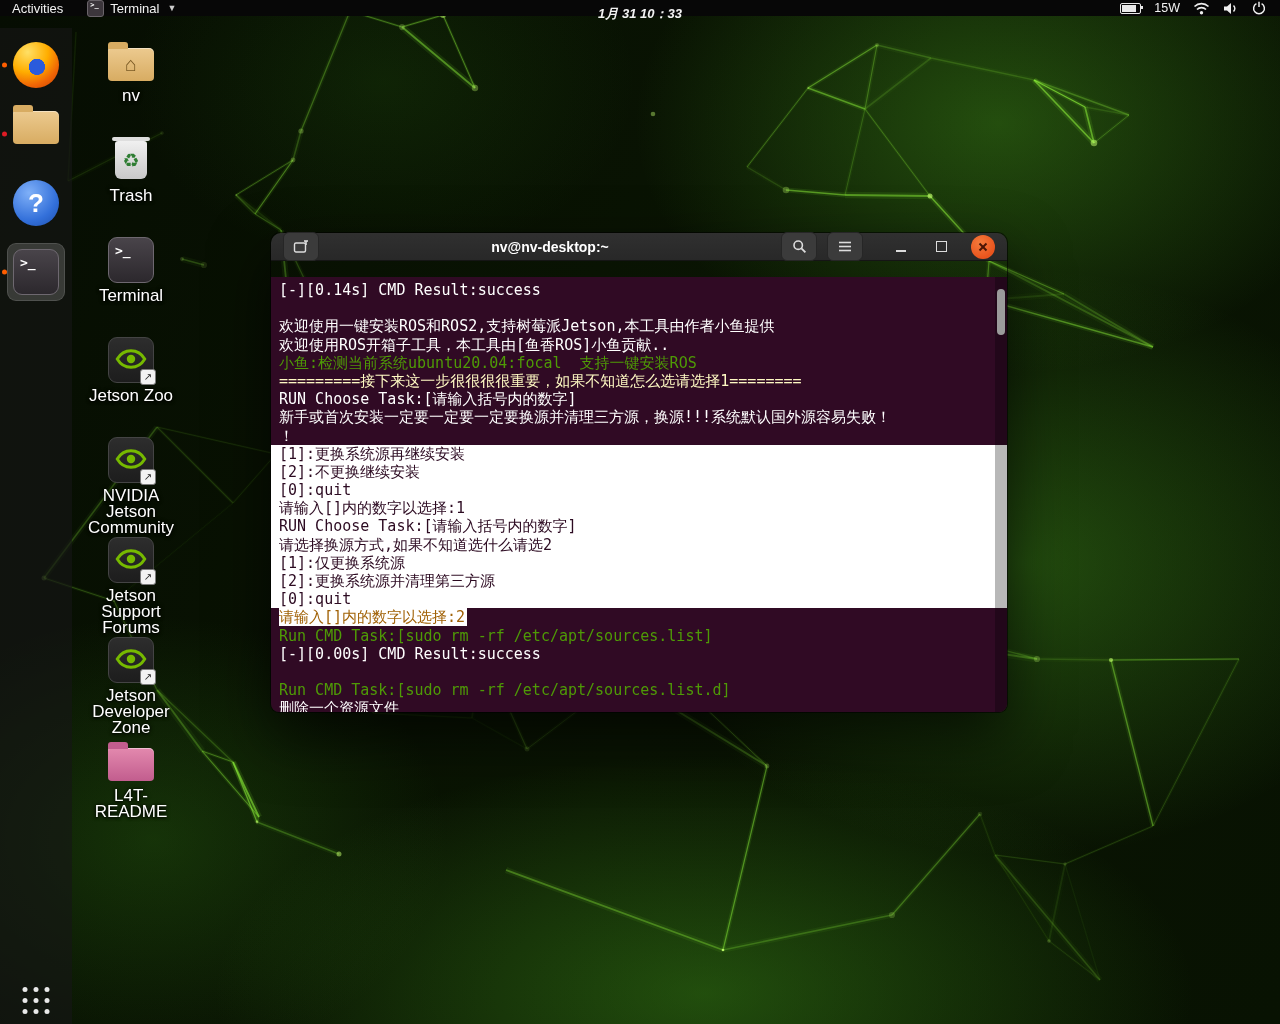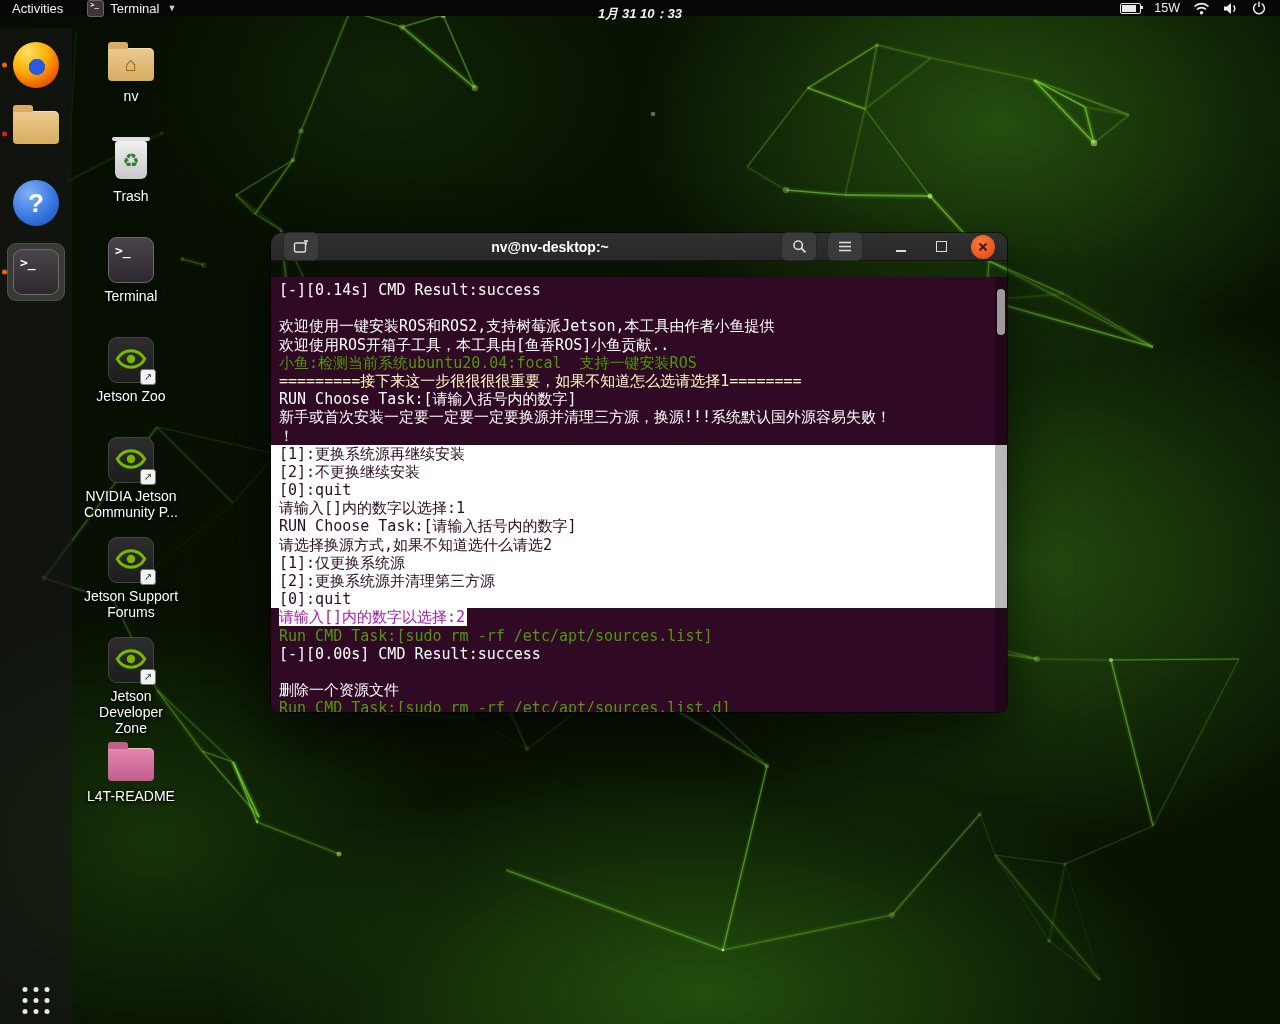--- a/index.html
+++ b/index.html
@@ -49,21 +49,21 @@
        border-radius:9px;position:relative;box-sizing:border-box;}
   .termicon::before{content:">_";position:absolute;top:5px;left:6px;font:bold 13px "DejaVu Sans Mono",monospace;color:#fff;}
   .apps-grid{position:absolute;bottom:10px;left:50%;transform:translateX(-50%);
        display:grid;grid-template-columns:repeat(3,5px);grid-gap:6px;cursor:pointer;}
   .apps-grid span{width:5px;height:5px;border-radius:50%;background:#e9e9e9;}
 
   
   .desktop{position:absolute;left:83px;top:36px;width:96px;z-index:10;}
   .dicon{position:absolute;left:0;width:96px;text-align:center;cursor:pointer;}
   .dicon .art{width:48px;height:48px;margin:0 auto 4px;position:relative;display:flex;align-items:center;justify-content:center;}
-  .dicon .lbl{color:#fff;font-size:14px;line-height:16px;text-shadow:0 1px 3px #000,0 0 4px rgba(0,0,0,.9);text-align:center;}
+  .dicon .lbl{color:#fff;font-size:17px;line-height:16px;text-shadow:0 1px 3px #000,0 0 4px rgba(0,0,0,.9);text-align:center;}
   .fldr{width:46px;height:33px;margin-top:8px;background:linear-gradient(#ecca8f,#d8ac62);border-radius:2px 5px 4px 4px;position:relative;box-shadow:inset 0 1px 0 rgba(255,255,255,.45);}
   .fldr::before{content:"";position:absolute;top:-6px;left:0;width:20px;height:7px;background:#d8ac62;border-radius:3px 3px 0 0;}
   .fldr.pink{background:linear-gradient(#e389ae,#c25d8e);}
   .fldr.pink::before{background:#c25d8e;}
   .house{position:absolute;inset:0;display:flex;align-items:center;justify-content:center;color:#7a5a24;font-size:20px;line-height:1;}
   .trashcan{width:32px;height:38px;background:linear-gradient(#f0f0f0,#c9c9c9);border-radius:3px 3px 6px 6px;position:relative;display:flex;align-items:center;justify-content:center;}
   .trashcan::before{content:"";position:absolute;top:-4px;left:-3px;right:-3px;height:4px;background:#dedede;border-radius:2px;}
   .trashcan span{color:#2e7d32;font-size:19px;line-height:1;}
   .nvtile{width:46px;height:46px;border-radius:9px;background:linear-gradient(#2d2d2d,#1d1d1d);border:1px solid #444;box-sizing:border-box;position:relative;}
   .linkbadge{position:absolute;right:-3px;bottom:-3px;width:14px;height:14px;background:#f2f2f2;border:1px solid #7a7a7a;border-radius:3px;font-size:10px;line-height:13px;color:#222;text-align:center;}
@@ -81,21 +81,21 @@
   .max-box{width:9px;height:9px;border:1.5px solid #dcdcdc;}
   .close-btn{width:24px;height:24px;border-radius:50%;background:radial-gradient(circle at 38% 32%, #f47b3c, #e9541d 70%);
         display:flex;align-items:center;justify-content:center;cursor:pointer;flex:none;}
   .term-body{position:absolute;top:44px;left:0;right:0;bottom:0;background:#300a24;border-radius:0 0 8px 8px;
         overflow:hidden;padding:4px 14px 0 8px;box-sizing:border-box;cursor:text;
         font:15px/18.2px "DejaVu Sans Mono",monospace;color:#ffffff;}
   .tline{height:18.2px;white-space:pre;overflow:hidden;}
   .tline.green{color:#4e9a06;}
   .tline.yellow{color:#fef9c3;}
   .tline.sel{background:#ffffff;color:#2c0a21;margin:0 -14px 0 -8px;padding:0 14px 0 8px;}
-  .tline.sel-end span{background:#ffffff;color:#a21caf;padding-right:2px;}
+  .tline.sel-end span{background:#ffffff;color:#a16207;padding-right:2px;}
   .sb-track{position:absolute;top:0;right:0;bottom:0;width:12px;background:rgba(0,0,0,.28);border-radius:0 0 8px 0;}
   .sb-thumb{position:absolute;top:12px;right:2px;width:8px;height:46px;border-radius:4px;background:#9b9b9b;cursor:grab;}
 </style>
 </head>
 <body>
 
 <div id="screen">
 
   <div class="wallpaper">
     <svg id="net" width="1280" height="1024" viewBox="0 0 1280 1024">
@@ -569,22 +569,22 @@
           <div class="tline sel">请输入[]内的数字以选择:1</div>
           <div class="tline sel">RUN Choose Task:[请输入括号内的数字]</div>
           <div class="tline sel">请选择换源方式,如果不知道选什么请选2</div>
           <div class="tline sel">[1]:仅更换系统源</div>
           <div class="tline sel">[2]:更换系统源并清理第三方源</div>
           <div class="tline sel">[0]:quit</div>
           <div class="tline sel-end"><span>请输入[]内的数字以选择:2</span></div>
           <div class="tline green">Run CMD Task:[sudo rm -rf /etc/apt/sources.list]</div>
           <div class="tline fg">[-][0.00s] CMD Result:success</div>
           <div class="tline fg">&nbsp;</div>
+          <div class="tline green">Run CMD Task:[sudo rm -rf /etc/apt/sources.list.d]</div>
           <div class="tline fg">删除一个资源文件</div>
-          <div class="tline green">Run CMD Task:[sudo rm -rf /etc/apt/sources.list.d]</div>
         </div>
       <div class="sb-track">
         <div class="sb-thumb"></div>
       </div>
     </div>
   </div>
 
 </div>
 
 </body></html>

